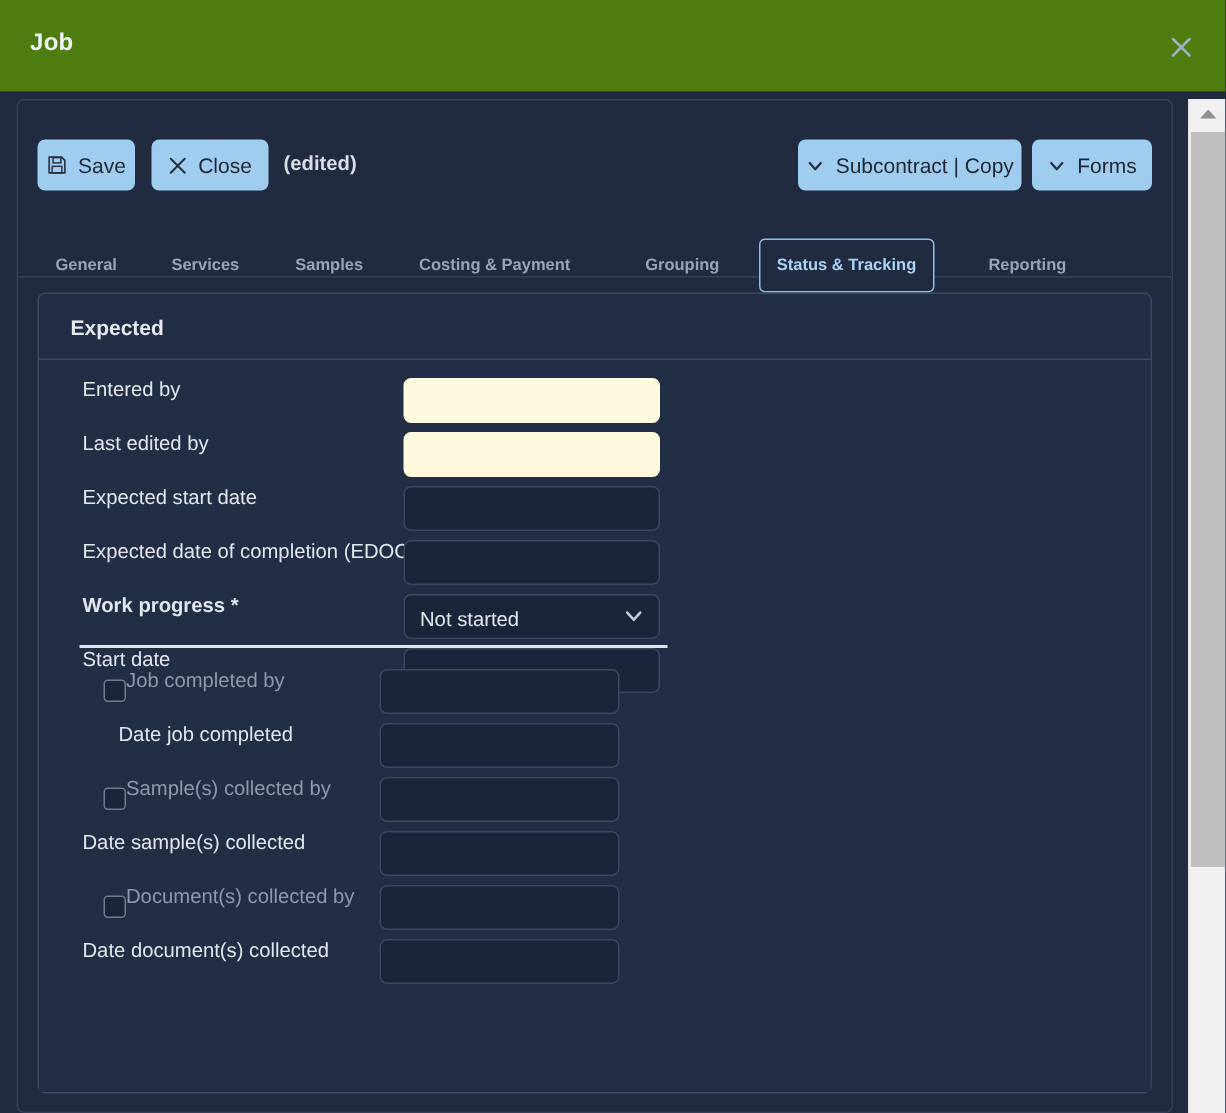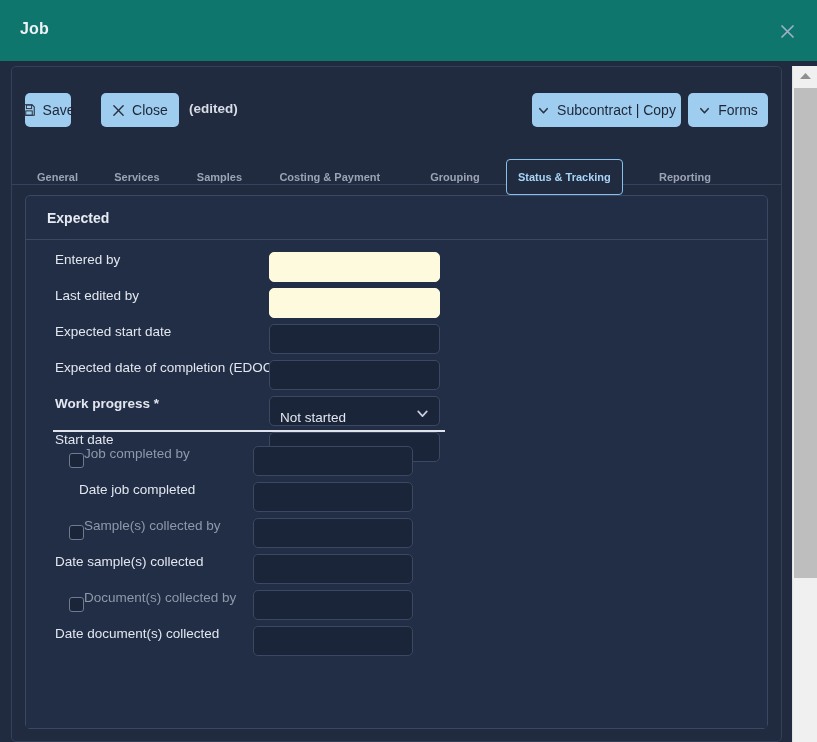--- a/index.html
+++ b/index.html
@@ -14,21 +14,21 @@
     overflow: hidden;
     position: relative;
     color: #d4d9e2;
   }
 
   
   .win-header {
     position: absolute;
     left: 0; top: 0;
     width: 817px; height: 61px;
-    background: #0f766e;
+    background: #4d7c0f;
   }
   .win-title {
     position: absolute;
     left: 20px; top: 20px;
     font-size: 16px;
     font-weight: bold;
     color: #eef1f6;
     letter-spacing: .2px;
   }
   .win-close {
@@ -99,21 +99,21 @@
     display: flex;
     align-items: center;
     justify-content: center;
     gap: 7px;
     cursor: pointer;
     padding: 0 14px;
     box-sizing: border-box;
     white-space: nowrap;
   }
   .btn svg { display: block; flex: 0 0 auto; }
-  #save-btn   { left: 13px;  top: 26px; width: 46px; }
+  #save-btn   { left: 13px;  top: 26px; width: 65px; }
   #close-btn  { left: 89px;  top: 26px; width: 78px; }
   .edited-note {
     position: absolute;
     left: 177px; top: 34px;
     font-size: 13.5px;
     font-weight: bold;
     color: #d8dde6;
   }
   #subcontract-btn { right: 100px; top: 26px; width: 149px; }
   #forms-btn       { right: 13px;  top: 26px; width: 80px; }
@@ -201,21 +201,21 @@
     border: 1px solid #3c4761;
     border-radius: 5px;
     box-sizing: border-box;
   }
   .field.yellow {
     background: #fdfadd;
     border-color: #fdfadd;
   }
   .field.select {
     display: flex;
-    align-items: flex-end;
+    align-items: center;
     justify-content: space-between;
     padding: 3px 9px 0 10px;
     cursor: pointer;
   }
   .field-value {
     font-size: 13.5px;
     color: #e2e7ef;
     white-space: nowrap;
   }
 

